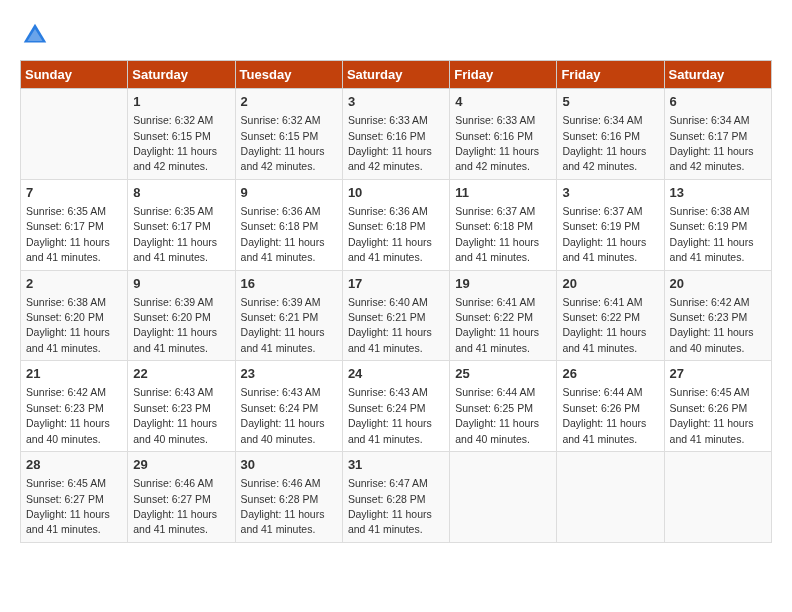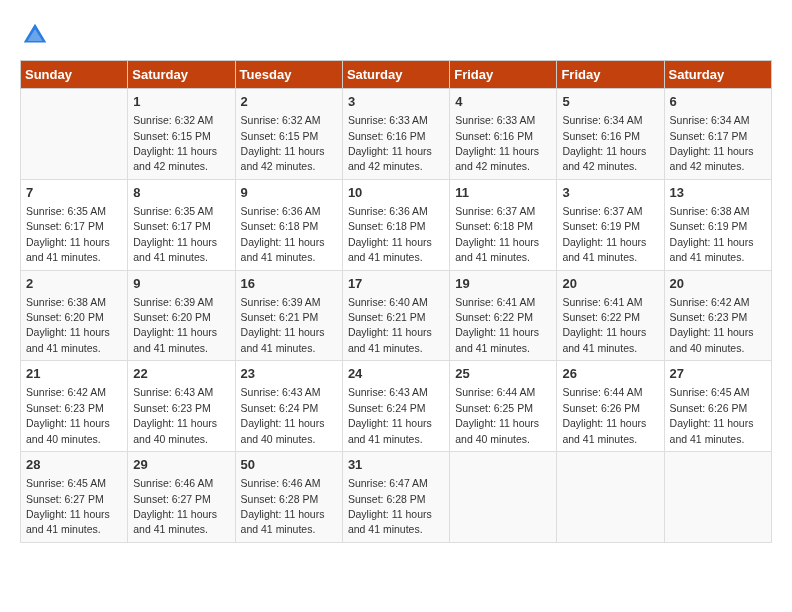--- a/index.html
+++ b/index.html
@@ -300,21 +300,21 @@
         <span class="day-info">Sunset: 6:27 PM</span><br>
         <span class="day-info">Daylight: 11 hours and 41 minutes.</span>
       </td>
         <td>
         <span class="day-number">29</span>
         <span class="day-info">Sunrise: 6:46 AM</span><br>
         <span class="day-info">Sunset: 6:27 PM</span><br>
         <span class="day-info">Daylight: 11 hours and 41 minutes.</span>
       </td>
         <td>
-        <span class="day-number">50</span>
+        <span class="day-number">30</span>
         <span class="day-info">Sunrise: 6:46 AM</span><br>
         <span class="day-info">Sunset: 6:28 PM</span><br>
         <span class="day-info">Daylight: 11 hours and 41 minutes.</span>
       </td>
         <td>
         <span class="day-number">31</span>
         <span class="day-info">Sunrise: 6:47 AM</span><br>
         <span class="day-info">Sunset: 6:28 PM</span><br>
         <span class="day-info">Daylight: 11 hours and 41 minutes.</span>
       </td>

